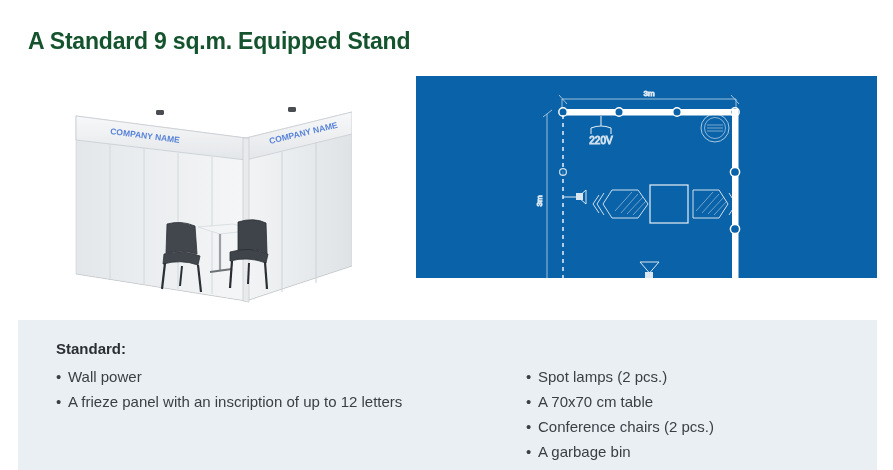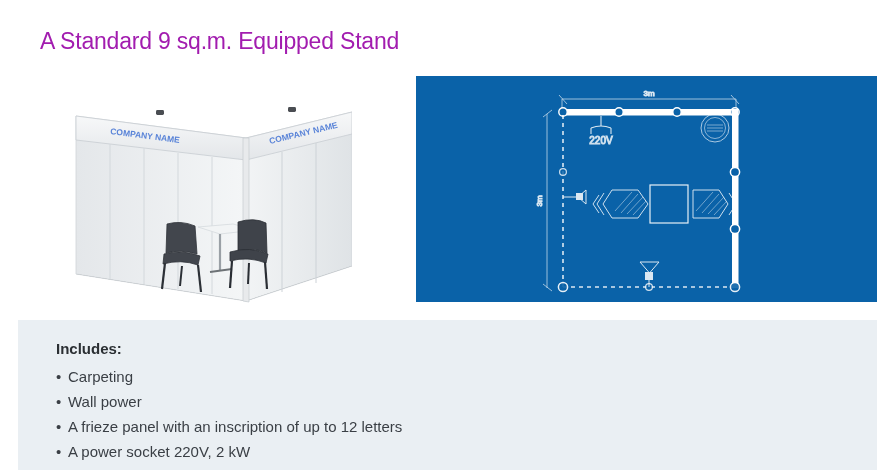--- a/index.html
+++ b/index.html
@@ -14,44 +14,43 @@
     overflow: hidden;
     position: relative;
   }
 
   
   .page-title {
     position: absolute;
     left: 28px;
     top: 28px;
     font-size: 23px;
-    font-weight: normal;
-    color: #a21caf;
+    font-weight: bold;
+    color: #14532d;
     letter-spacing: -0.2px;
     white-space: nowrap;
-    margin-left: 12px;
   }
 
   
   .stand-photo {
     position: absolute;
     left: 60px;
     top: 96px;
     width: 292px;
     height: 216px;
   }
   .stand-photo svg { display: block; }
 
   
   .plan-panel {
     position: absolute;
     left: 416px;
     top: 76px;
     width: 461px;
-    height: 226px;
+    height: 202px;
     background: #0a62a8;
     overflow: hidden;
   }
   .plan-panel svg { display: block; }
 
   
   .includes-panel {
     position: absolute;
     left: 18px;
     top: 320px;
@@ -264,31 +263,39 @@
         <rect x="229" y="196" width="8" height="8" fill="#ffffff" stroke="none"></rect>
         <line x1="233" y1="204" x2="233" y2="211"></line>
       </g>
 
     </g>
   </svg>
 </div>
 
 <div class="includes-panel">
 
-  <div class="includes-heading">Includes:</div>
+  <div class="includes-heading">Standard:</div>
 
   <div class="list-col left">
     <div class="list-item">
-      <span class="bullet">•</span><span>Carpeting</span>
-    </div>
-    <div class="list-item">
       <span class="bullet">•</span><span>Wall power</span>
     </div>
     <div class="list-item">
       <span class="bullet">•</span><span>A frieze panel with an inscription of up to 12 letters</span>
     </div>
-    <div class="list-item">
-      <span class="bullet">•</span><span>A power socket 220V, 2 kW</span>
-    </div>
   </div>
 
+  <div class="list-col right">
+    <div class="list-item">
+      <span class="bullet">•</span><span>Spot lamps (2 pcs.)</span>
+    </div>
+    <div class="list-item">
+      <span class="bullet">•</span><span>A 70x70 cm table</span>
+    </div>
+    <div class="list-item">
+      <span class="bullet">•</span><span>Conference chairs (2 pcs.)</span>
+    </div>
+    <div class="list-item">
+      <span class="bullet">•</span><span>A garbage bin</span>
+    </div>
+  </div>
 
 </div>
 
 </body></html>

